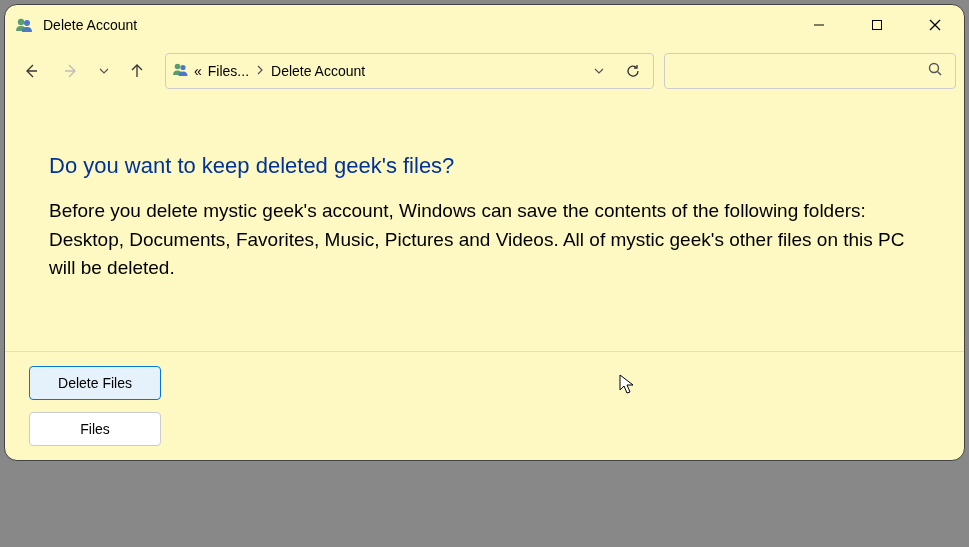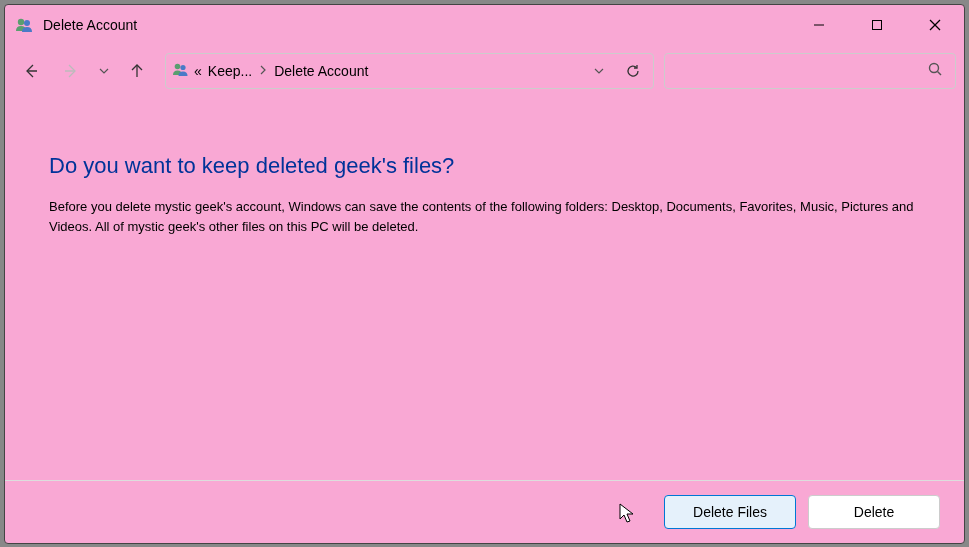--- a/index.html
+++ b/index.html
@@ -6,24 +6,24 @@
     body {
       font-family: "Segoe UI", Tahoma, sans-serif;
       background: #888;
       display: flex;
       justify-content: center;
       align-items: flex-start;
       padding: 4px;
     }
     .window {
       width: 963px;
-      height: 540px;
-      background: #f9a8d4;
+      height: 457px;
+      background: #fef9c3;
       border: 1px solid #444;
-      border-radius: 4px;
+      border-radius: 13px;
       overflow: hidden;
       display: flex;
       flex-direction: column;
     }
     .titlebar {
       height: 40px;
       display: flex;
       align-items: center;
       padding-left: 10px;
     }
@@ -104,21 +104,21 @@
       padding: 56px 44px 0 44px;
       flex: 1;
     }
     .heading {
       font-size: 22px;
       color: #003399;
       font-weight: 400;
       margin-bottom: 18px;
     }
     .body-text {
-      font-size: 13px;
+      font-size: 19px;
       color: #000;
       line-height: 1.5;
       margin-bottom: 22px;
       max-width: 870px;
     }
     .footer {
       border-top: 1px solid #ddd;
       padding: 14px 24px;
       display: flex;
       justify-content: flex-end;
@@ -138,21 +138,21 @@
       cursor: pointer;
     }
     .btn.primary {
       border-color: #0078d4;
       background: #e5f1fb;
     }
     .cursor {
       position: absolute;
       pointer-events: none;
     }
-    .rel { position: relative; }
+    .rel { position: relative; flex-direction: column; }
   </style>
 </head>
 <body>
 
 <div class="window">
   <div class="titlebar">
     <span class="titlebar-icon">
       <svg viewBox="0 0 18 18" width="18" height="18">
         <circle cx="6" cy="6" r="3.2" fill="#5a9e6f"></circle>
         <path d="M1 15 Q1 10 6 10 Q11 10 11 15 Z" fill="#5a9e6f"></path>
@@ -210,21 +210,21 @@
     <div class="addrbar">
       <span>
         <svg viewBox="0 0 16 16" width="16" height="16">
           <circle cx="5.5" cy="5.5" r="2.8" fill="#5a9e6f"></circle>
           <path d="M1 14 Q1 9.5 5.5 9.5 Q10 9.5 10 14 Z" fill="#5a9e6f"></path>
           <circle cx="11" cy="6.5" r="2.6" fill="#4a7ac7"></circle>
           <path d="M6.5 15 Q6.5 10.5 11 10.5 Q15.5 10.5 15.5 15 Z" fill="#4a7ac7"></path>
         </svg>
       </span>
       <span class="crumb">«</span>
-      <span class="crumb">Keep...</span>
+      <span class="crumb">Files...</span>
       <span class="sep">
         <svg width="10" height="10" viewBox="0 0 10 10">
             <path d="M3 1 L7 5 L3 9" fill="none" stroke="#555" stroke-width="1.2"></path>
           </svg>
       </span>
       <span class="crumb">Delete Account</span>
       <span class="addrbar-spacer"></span>
       <span class="addr-btn">
         <svg width="12" height="12" viewBox="0 0 12 12">
             <path d="M2 4 L6 8 L10 4" fill="none" stroke="#555" stroke-width="1.2"></path>
@@ -248,20 +248,20 @@
     </div>
   </div>
 
   <div class="content">
     <h1 class="heading">Do you want to keep deleted geek's files?</h1>
     <p class="body-text">Before you delete mystic geek's account, Windows can save the contents of the following folders: Desktop, Documents, Favorites, Music, Pictures and Videos. All of mystic geek's other files on this PC will be deleted.</p>
   </div>
 
   <div class="footer rel">
     <button class="btn primary">Delete Files</button>
-    <button class="btn">Delete</button>
+    <button class="btn">Files</button>
     <span class="cursor" style="left:614px; top:22px;">
       <svg width="18" height="22" viewBox="0 0 18 22">
           <path d="M1 1 L1 16 L5 12 L8 19 L11 18 L8 11 L14 11 Z" fill="#fff" stroke="#000" stroke-width="1"></path>
         </svg>
     </span>
   </div>
 </div>
 
 </body></html>

